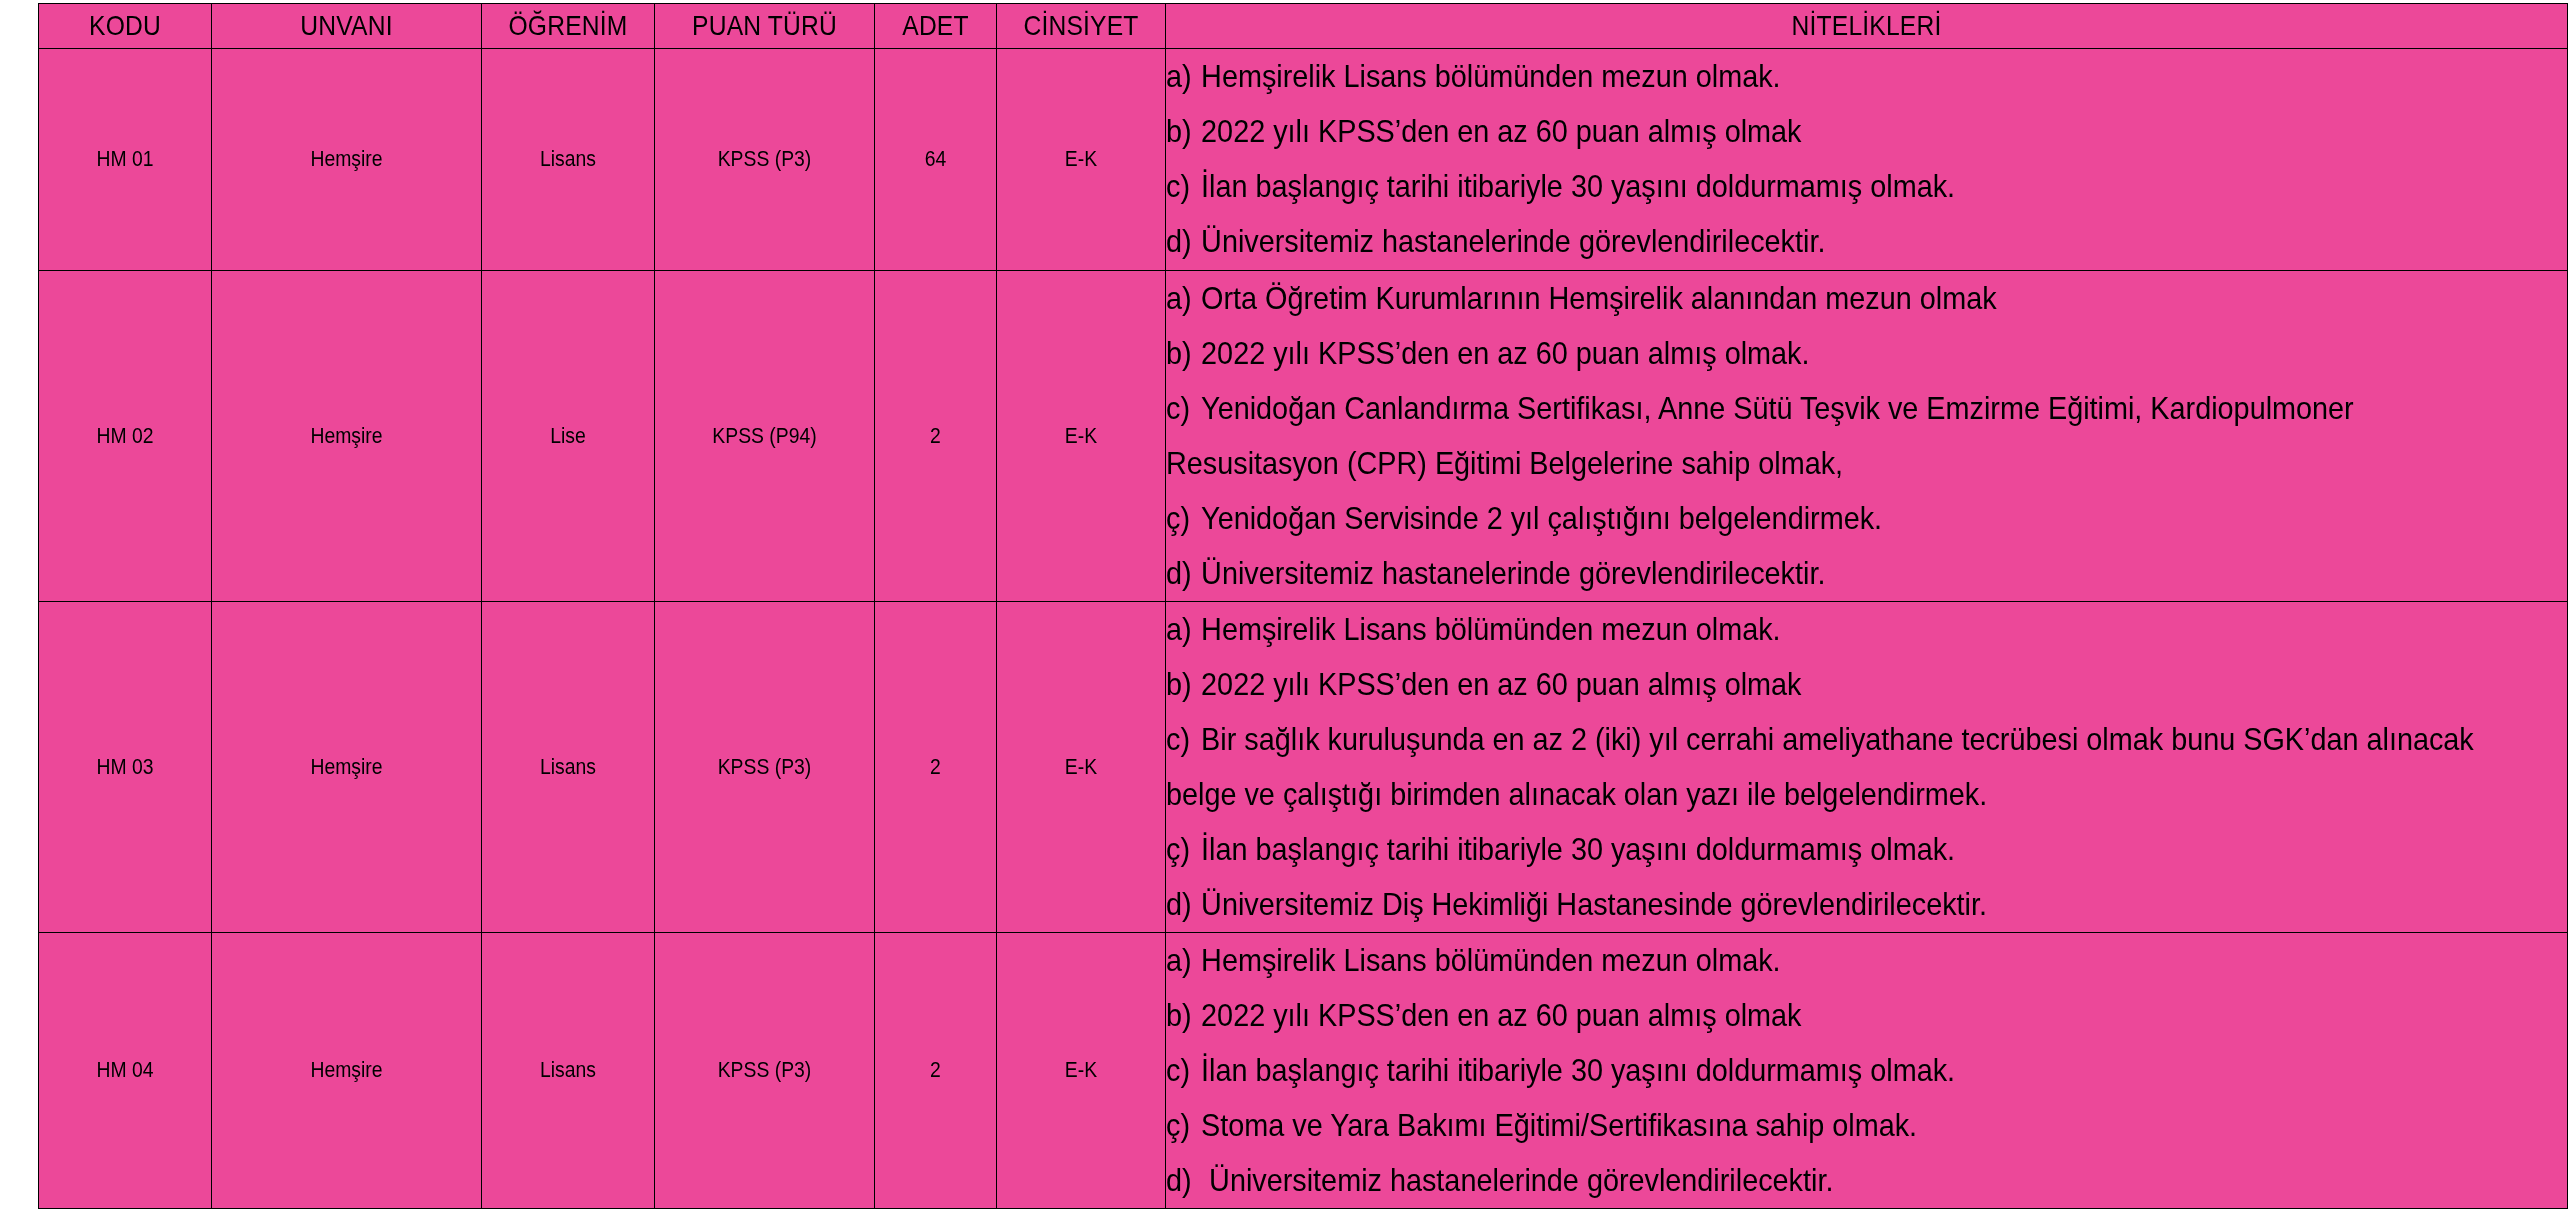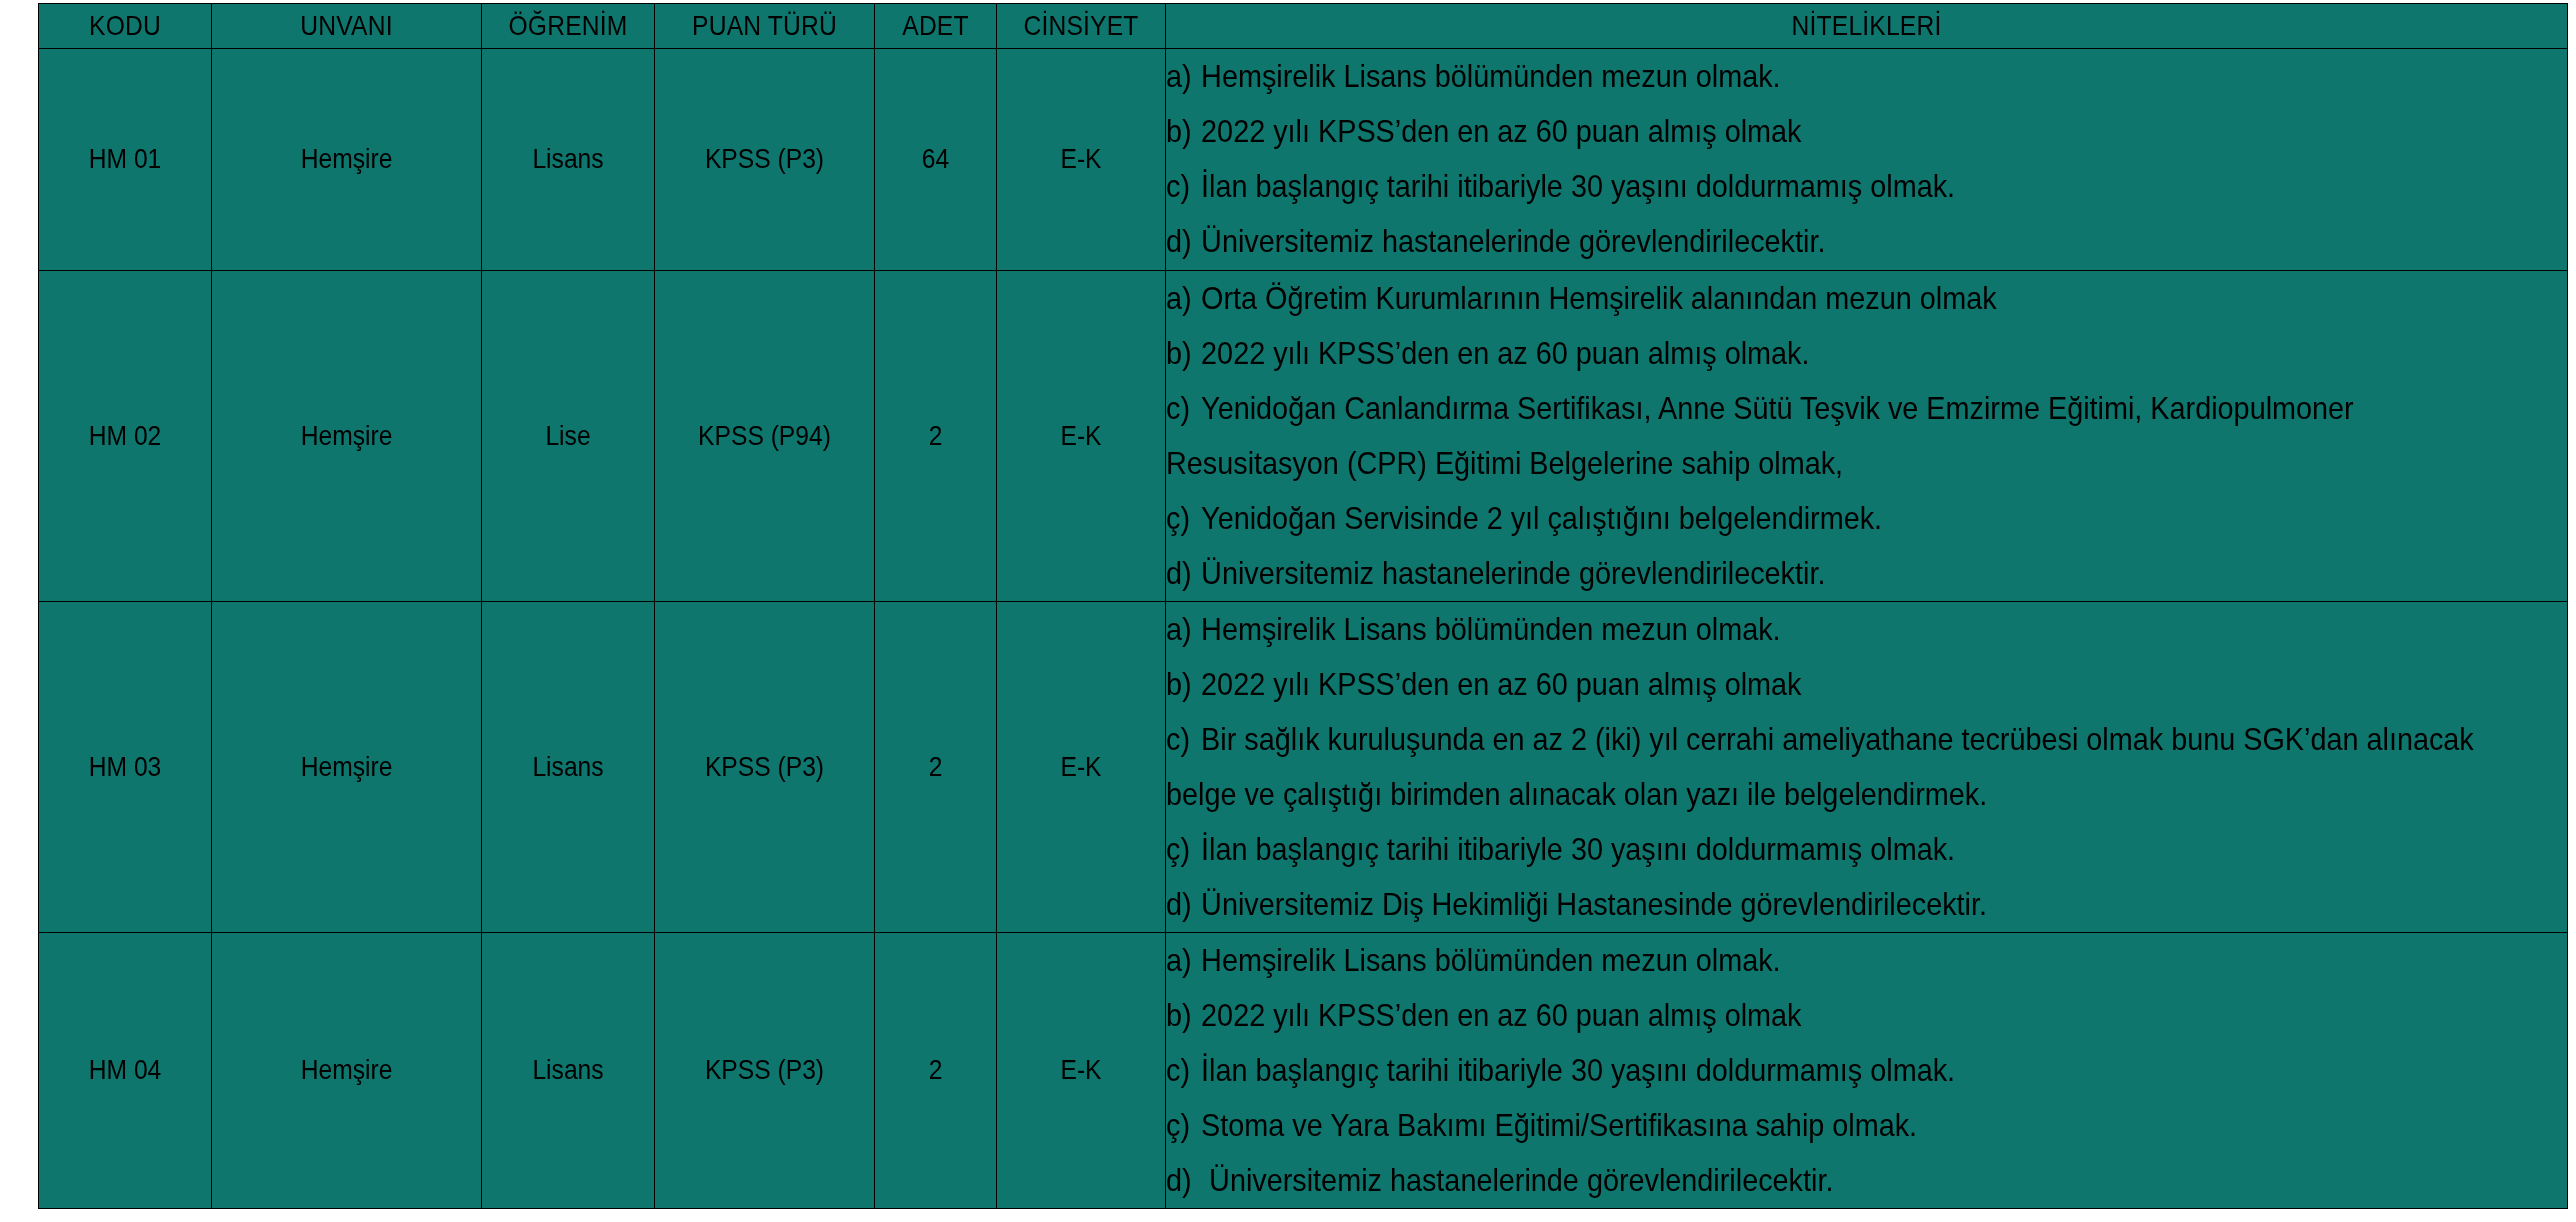--- a/index.html
+++ b/index.html
@@ -23,21 +23,21 @@
   #table-wrap {
     position: absolute;
     left: 38px;
     top: 3.4px;
     width: 2530px;
   }
   table.listing {
     border-collapse: collapse;
     table-layout: fixed;
     width: 2530px;
-    background: #0f766e;
+    background: #ec4899;
   }
   table.listing td, table.listing th {
     border: 1.7px solid #000000;
     padding: 0;
     vertical-align: middle;
     font-weight: normal;
   }
   
   col.c-kodu     { width: 173px; }
   col.c-unvani   { width: 270px; }
@@ -58,21 +58,21 @@
   }
   .hdr-text {
     display: block;
     transform: scaleX(0.88);
     transform-origin: center center;
   }
 
   
   tbody td.small-cell {
     text-align: center;
-    font-size: 28px;
+    font-size: 22px;
     white-space: nowrap;
   }
   .cell-text {
     display: block;
     transform: scaleX(0.88);
     transform-origin: center center;
   }
 
   
   td.qual-cell {

